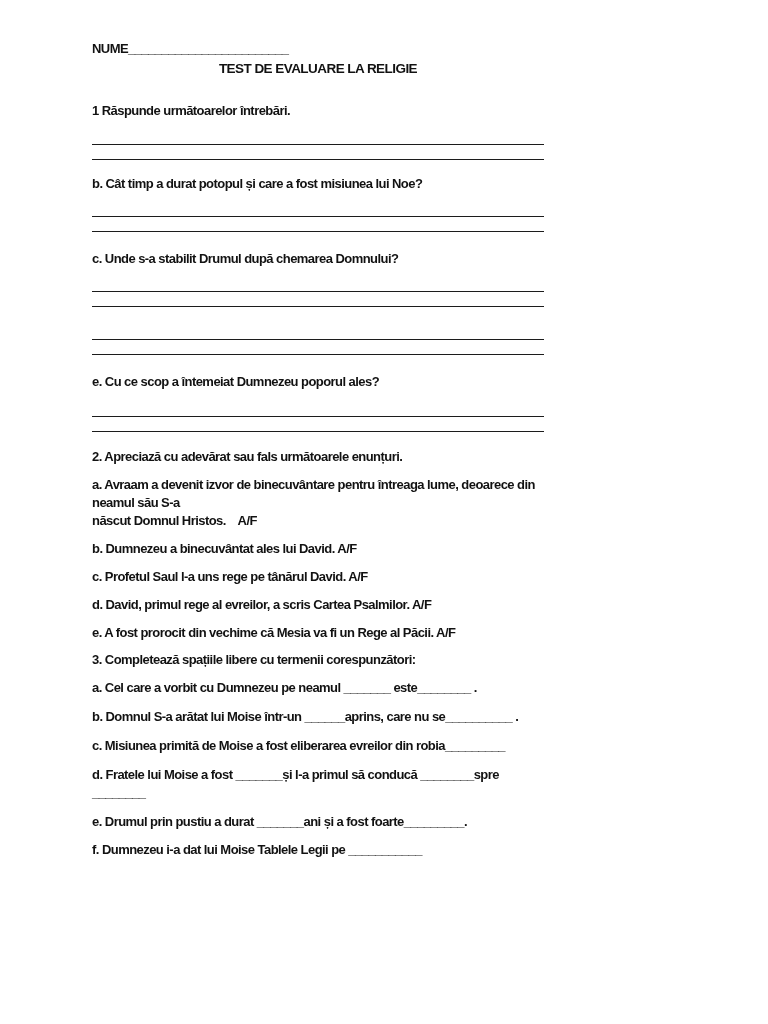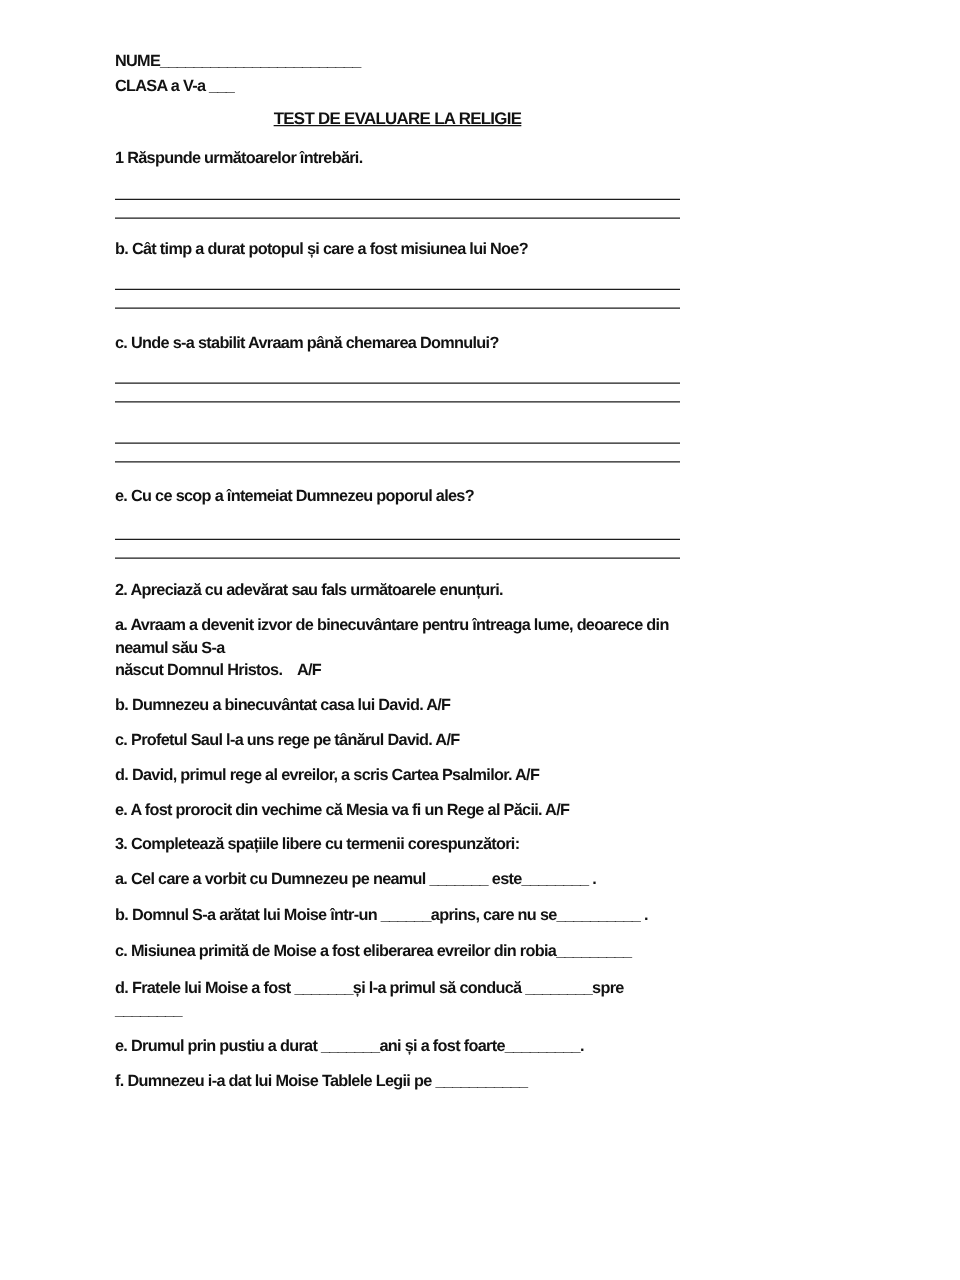--- a/index.html
+++ b/index.html
@@ -38,71 +38,70 @@
   }
   .answer-line {
     height: 14px;
     border-bottom: 1.6px solid #1c1c1c;
   }
   .mb2  { margin-bottom: 2px; }
   .mb8  { margin-bottom: 8px; }
   .mb9  { margin-bottom: 9px; }
   .mb10 { margin-bottom: 10px; }
   .mb11 { margin-bottom: 11px; }
-  .mb13 { margin-bottom: 13px; text-decoration: underline; }
+  .mb13 { margin-bottom: 24px; }
   .mb15 { margin-bottom: 15px; }
   .mb16 { margin-bottom: 16px; }
   .mb18 { margin-bottom: 18px; }
   .mb28 { margin-bottom: 28px; }
 </style>
 </head>
 <body>
 
 <div class="doc">
 
   <div class="txt mb2">NUME________________________</div>
-  <div class="txt mb8">CLASA a V-a ___</div>
 
   <div class="txt title mb13">TEST DE EVALUARE LA RELIGIE</div>
 
   <div class="txt mb10">1 Răspunde următoarelor întrebări.</div>
 
   <div class="answer-lines mb15">
     <div class="answer-line"></div>
     <div class="answer-line"></div>
   </div>
 
   <div class="txt mb9">b. Cât timp a durat potopul și care a fost misiunea lui Noe?</div>
   <div class="answer-lines mb18">
     <div class="answer-line"></div>
     <div class="answer-line"></div>
   </div>
 
-  <div class="txt mb9">c. Unde s-a stabilit Avraam până chemarea Domnului?</div>
+  <div class="txt mb9">c. Unde s-a stabilit Drumul după chemarea Domnului?</div>
   <div class="answer-lines mb18">
     <div class="answer-line"></div>
     <div class="answer-line"></div>
   </div>
 
   <div class="answer-lines mb18">
     <div class="answer-line"></div>
     <div class="answer-line"></div>
   </div>
 
   <div class="txt mb11">e. Cu ce scop a întemeiat Dumnezeu poporul ales?</div>
   <div class="answer-lines mb16">
     <div class="answer-line"></div>
     <div class="answer-line"></div>
   </div>
 
   <div class="txt mb10">2. Apreciază cu adevărat sau fals următoarele enunțuri.</div>
 
   <div class="txt mb10">a. Avraam a devenit izvor de binecuvântare pentru întreaga lume, deoarece din neamul său S-a
 născut Domnul Hristos.    A/F</div>
-  <div class="txt mb10">b. Dumnezeu a binecuvântat casa lui David. A/F</div>
+  <div class="txt mb10">b. Dumnezeu a binecuvântat ales lui David. A/F</div>
   <div class="txt mb10">c. Profetul Saul l-a uns rege pe tânărul David. A/F</div>
   <div class="txt mb10">d. David, primul rege al evreilor, a scris Cartea Psalmilor. A/F</div>
   <div class="txt mb9">e. A fost prorocit din vechime că Mesia va fi un Rege al Păcii. A/F</div>
 
   <div class="txt mb10">3. Completează spațiile libere cu termenii corespunzători:</div>
 
   <div class="txt mb11">a. Cel care a vorbit cu Dumnezeu pe neamul _______ este________ .</div>
   <div class="txt mb11">b. Domnul S-a arătat lui Moise într-un ______aprins, care nu se__________ .</div>
   <div class="txt mb11">c. Misiunea primită de Moise a fost eliberarea evreilor din robia_________</div>
   <div class="txt mb11">d. Fratele lui Moise a fost _______și l-a primul să conducă ________spre ________</div>

